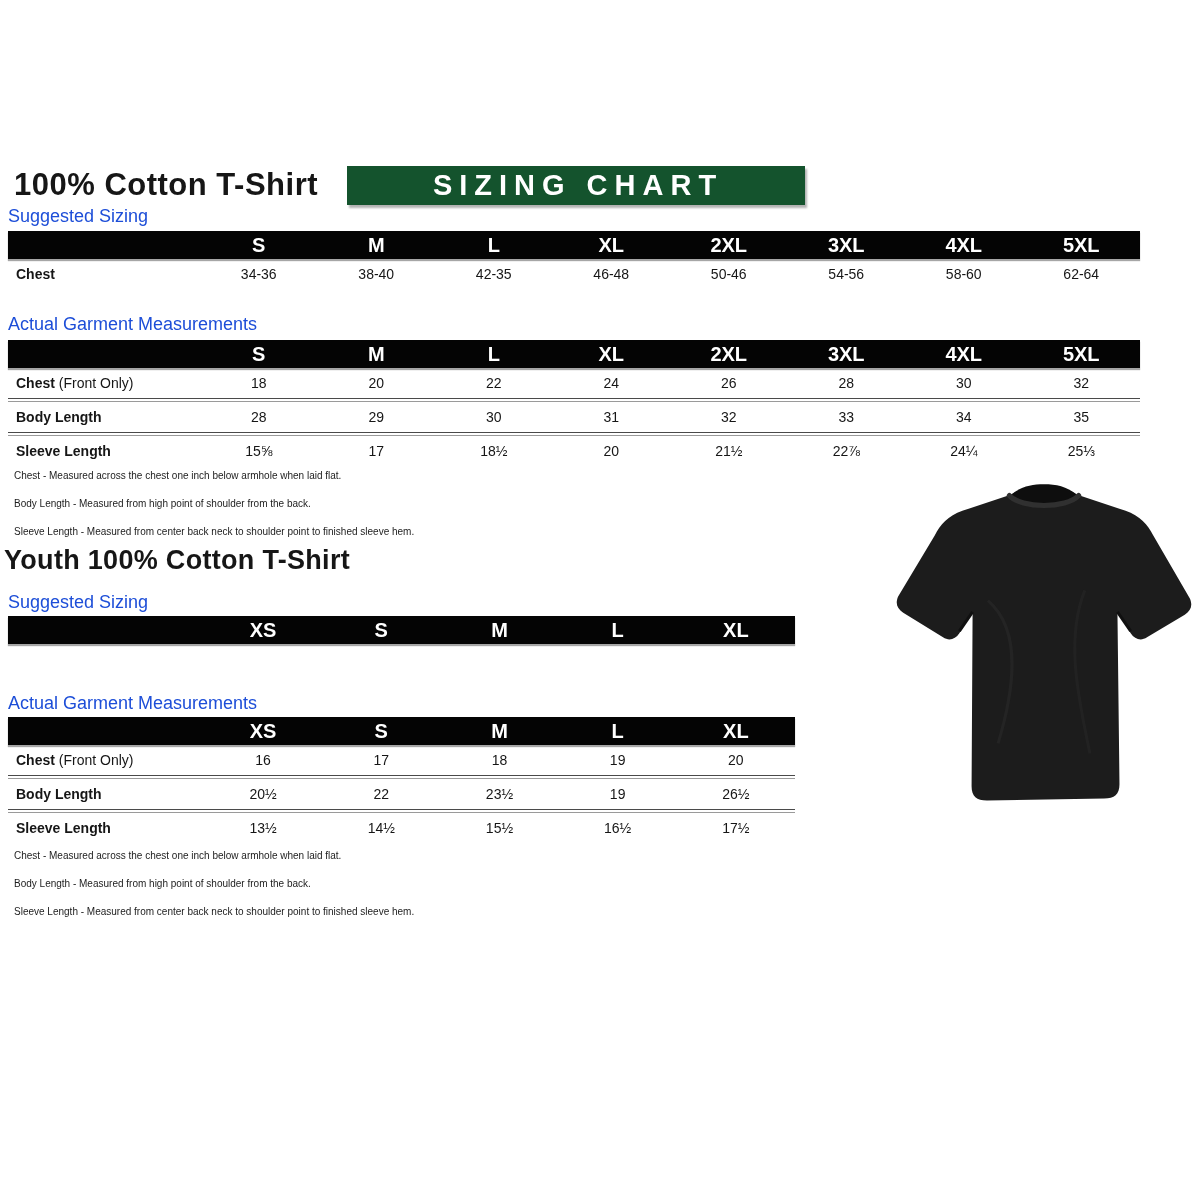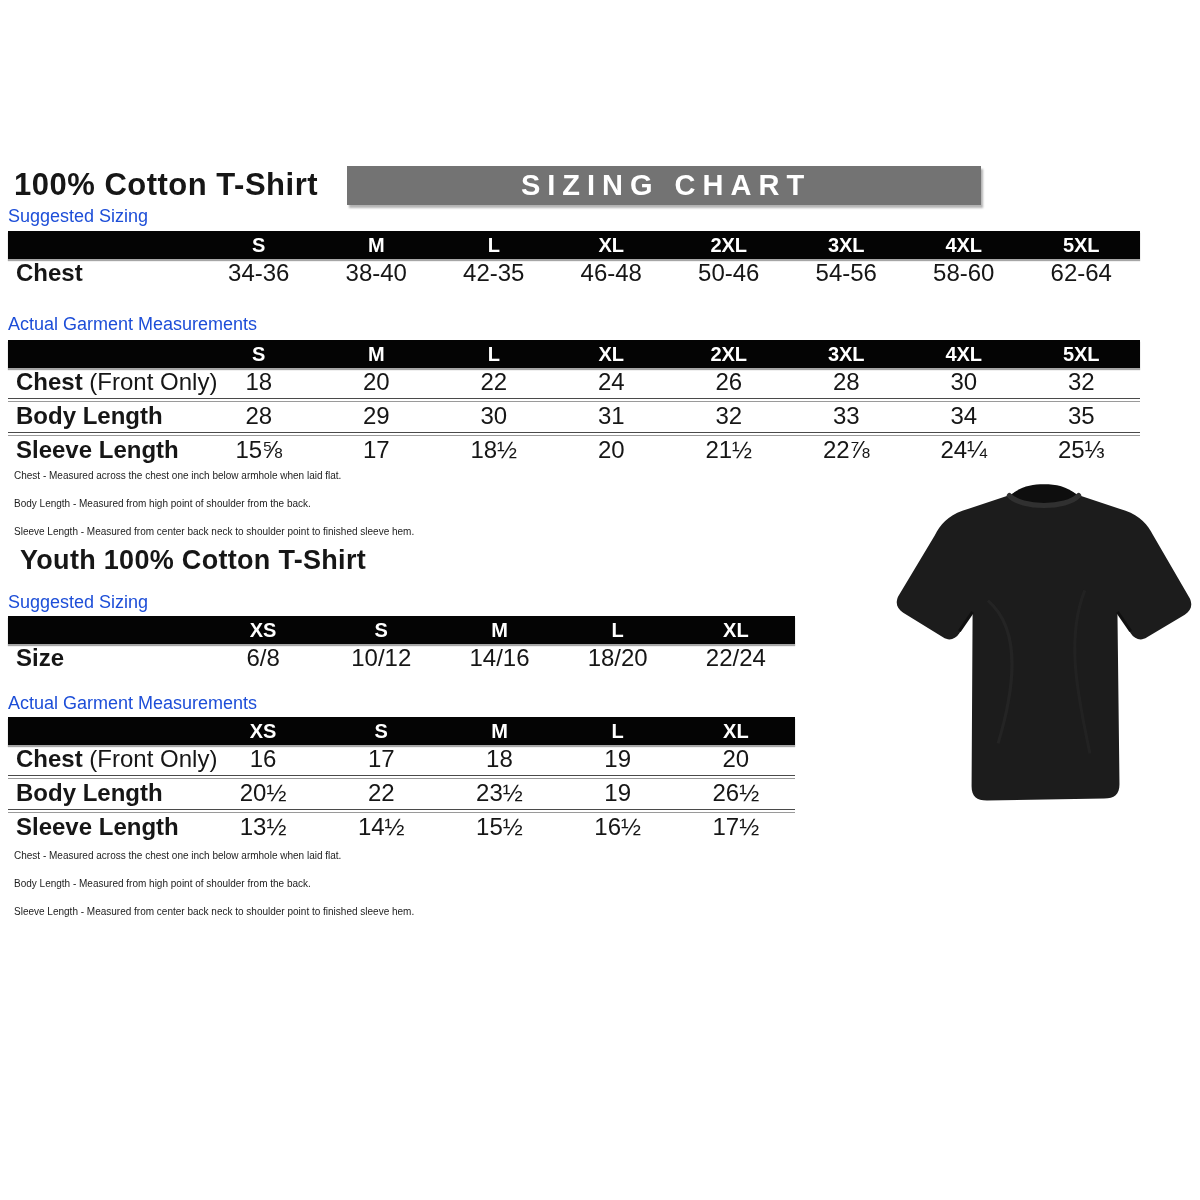--- a/index.html
+++ b/index.html
@@ -3,34 +3,34 @@
 <meta charset="utf-8">
 <style>
   html,body{margin:0;padding:0;}
   body{
     width:1200px;height:1200px;position:relative;background:#ffffff;
     font-family:"Liberation Sans",sans-serif;color:#161616;overflow:hidden;
   }
   .abs{position:absolute;}
   .page-title{left:14px;top:161px;font-size:31px;font-weight:700;letter-spacing:.5px;margin-top:6px;}
   .banner{
-    left:347px;top:166px;width:634px;height:39px;background:#737373;color:#ffffff;
+    left:347px;top:166px;width:458px;height:39px;background:#14532d;color:#ffffff;
     display:flex;align-items:center;justify-content:center;
     font-weight:700;font-size:29px;letter-spacing:7px;padding-left:4px;box-sizing:border-box;
     box-shadow:2px 3px 2px rgba(0,0,0,.30);
   }
   .section-label{font-size:18px;color:#1d4ed8;}
-  .youth-title{left:20px;top:545px;font-size:27px;font-weight:700;letter-spacing:.3px;}
+  .youth-title{left:4px;top:545px;font-size:27px;font-weight:700;letter-spacing:.3px;}
 
   .tbl{left:8px;}
   .thead{
     display:flex;align-items:center;height:28px;background:#040404;color:#fff;
     font-weight:700;font-size:20px;box-shadow:0 2px 1px rgba(0,0,0,.35);
   }
-  .trow{display:flex;align-items:flex-start;height:30px;font-size:24px;}
+  .trow{display:flex;align-items:center;height:30px;font-size:14px;}
   .c0{box-sizing:border-box;padding-left:8px;white-space:nowrap;}
   .c{text-align:center;}
   .adult{width:1132px;}
   .adult .c0{width:192px;}
   .adult .c{width:117.5px;}
   .youth{width:787px;}
   .youth .c0{width:196px;}
   .youth .c{width:118.2px;}
   .b{font-weight:700;}
   .rule{height:2px;border-top:1px solid #4a4a4a;border-bottom:1px solid #9a9a9a;}
@@ -133,28 +133,20 @@
 <div class="abs section-label" style="left:8px;top:592px;">Suggested Sizing</div>
 <div class="abs tbl youth" style="top:616px;">
   <div class="thead">
     <div class="c0"></div>
     <div class="c">XS</div>
     <div class="c">S</div>
     <div class="c">M</div>
     <div class="c">L</div>
     <div class="c">XL</div>
   </div>
-  <div class="trow">
-    <div class="c0 b">Size</div>
-    <div class="c">6/8</div>
-    <div class="c">10/12</div>
-    <div class="c">14/16</div>
-    <div class="c">18/20</div>
-    <div class="c">22/24</div>
-  </div>
 </div>
 
 <div class="abs section-label" style="left:8px;top:693px;">Actual Garment Measurements</div>
 <div class="abs tbl youth" style="top:717px;">
   <div class="thead">
     <div class="c0"></div>
     <div class="c">XS</div>
     <div class="c">S</div>
     <div class="c">M</div>
     <div class="c">L</div>

